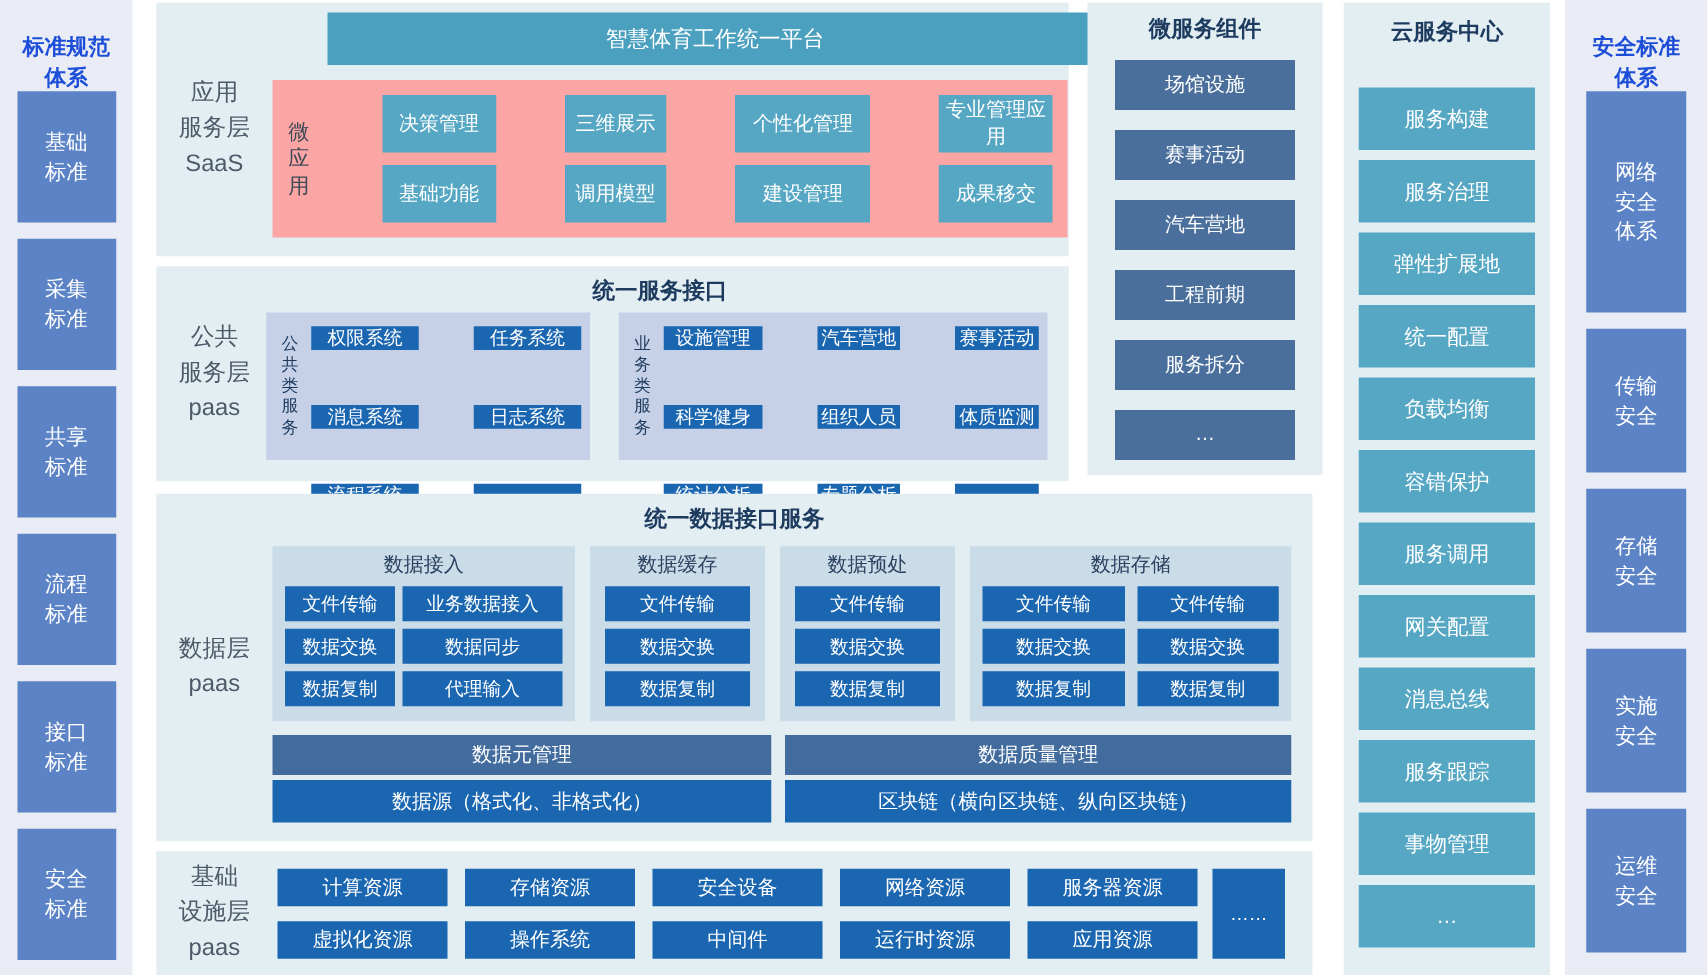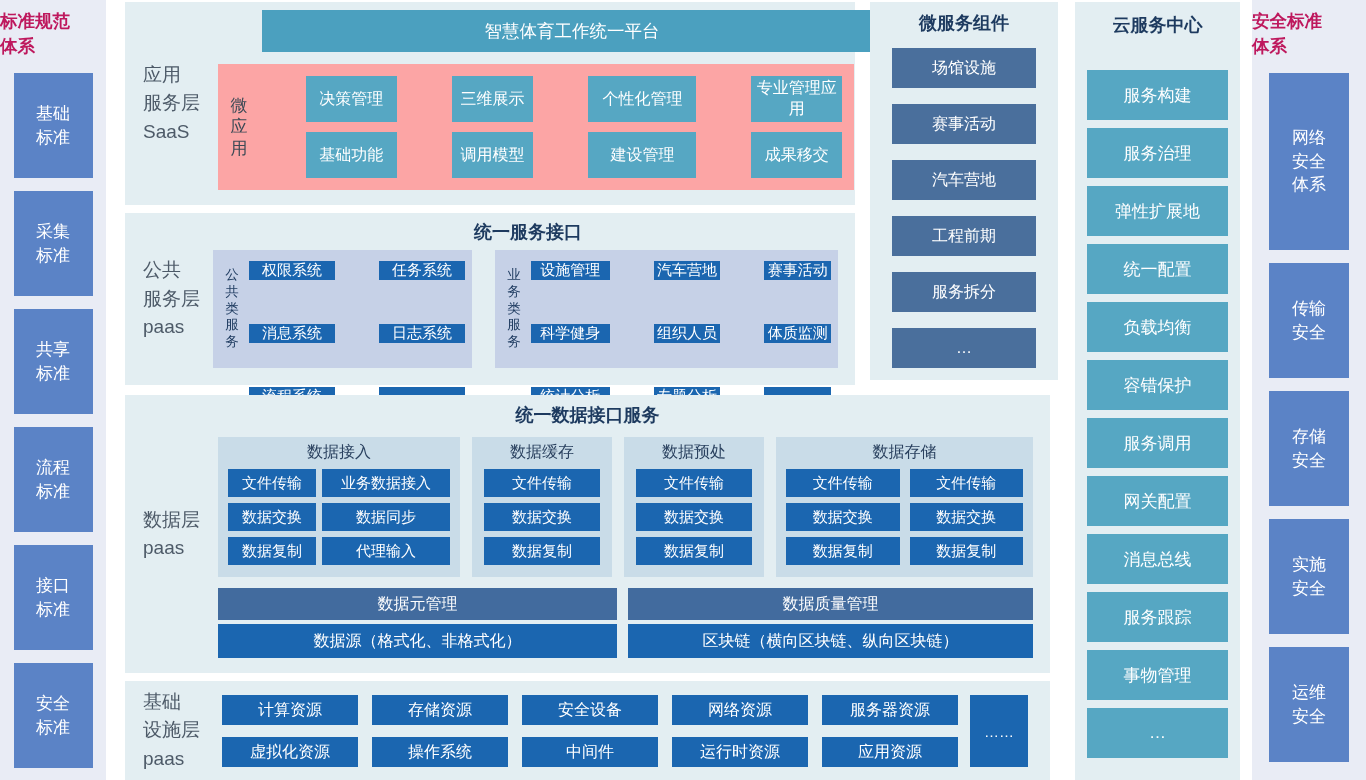--- a/index.html
+++ b/index.html
@@ -10,28 +10,28 @@
   .panel{position:absolute;background:#e3eef2;}
   .sidecol{position:absolute;background:#e9ecf5;}
   .btn{display:flex;align-items:center;justify-content:center;color:#fff;text-align:center;}
   .teal{background:#56a7c3;}
   .blue{background:#1b66b0;}
   .steel{background:#4a6f9c;}
   .slate{background:#426b9e;}
   .peri-box{background:#5b83c6;color:#fff;}
 
   .layer-label{position:absolute;left:0;top:0;bottom:0;width:93px;display:flex;align-items:center;justify-content:center;
-    color:#4d5a68;font-size:19px;line-height:1.5;white-space:pre-line;}
+    color:#4d5a68;font-size:19px;line-height:1.5;text-align:center;white-space:pre-line;}
   .sec-title{position:absolute;text-align:center;color:#1d3a5f;font-size:18px;font-weight:bold;}
   .col-title{position:absolute;left:0;right:0;text-align:center;color:#1d3a5f;font-size:18px;font-weight:bold;}
   .v-label{display:flex;align-items:center;justify-content:center;text-align:center;word-break:break-all;line-height:1.25;}
 
   
   .left-sidebar{left:0;top:0;width:106px;height:780px;}
-  .side-title{padding-top:9px;color:#be185d;font-size:17.5px;line-height:1.4;white-space:pre-line;font-weight:bold;}
+  .side-title{padding-top:25px;text-align:center;color:#1d4ed8;font-size:17.5px;line-height:1.4;white-space:pre-line;font-weight:bold;}
   .side-items{position:absolute;top:73px;left:0;right:0;display:flex;flex-direction:column;align-items:center;gap:13px;}
   .side-box{width:79px;height:105px;display:flex;align-items:center;justify-content:center;text-align:center;
     font-size:17px;line-height:1.4;white-space:pre-line;}
 
   
   .sec1{left:125px;top:2px;width:730px;height:203px;}
   .platform-bar{position:absolute;left:93px;top:8px;width:620px;height:42px;background:#4ba0bf;color:#fff;
     display:flex;align-items:center;justify-content:center;font-size:17.5px;margin-left:44px;}
   .microapp-panel{position:absolute;left:93px;top:62px;width:636px;height:126px;background:#fca5a5;}
   .microapp-panel .v-label{position:absolute;left:10px;top:0;bottom:0;width:22px;color:#3d4a56;font-size:17px;}

